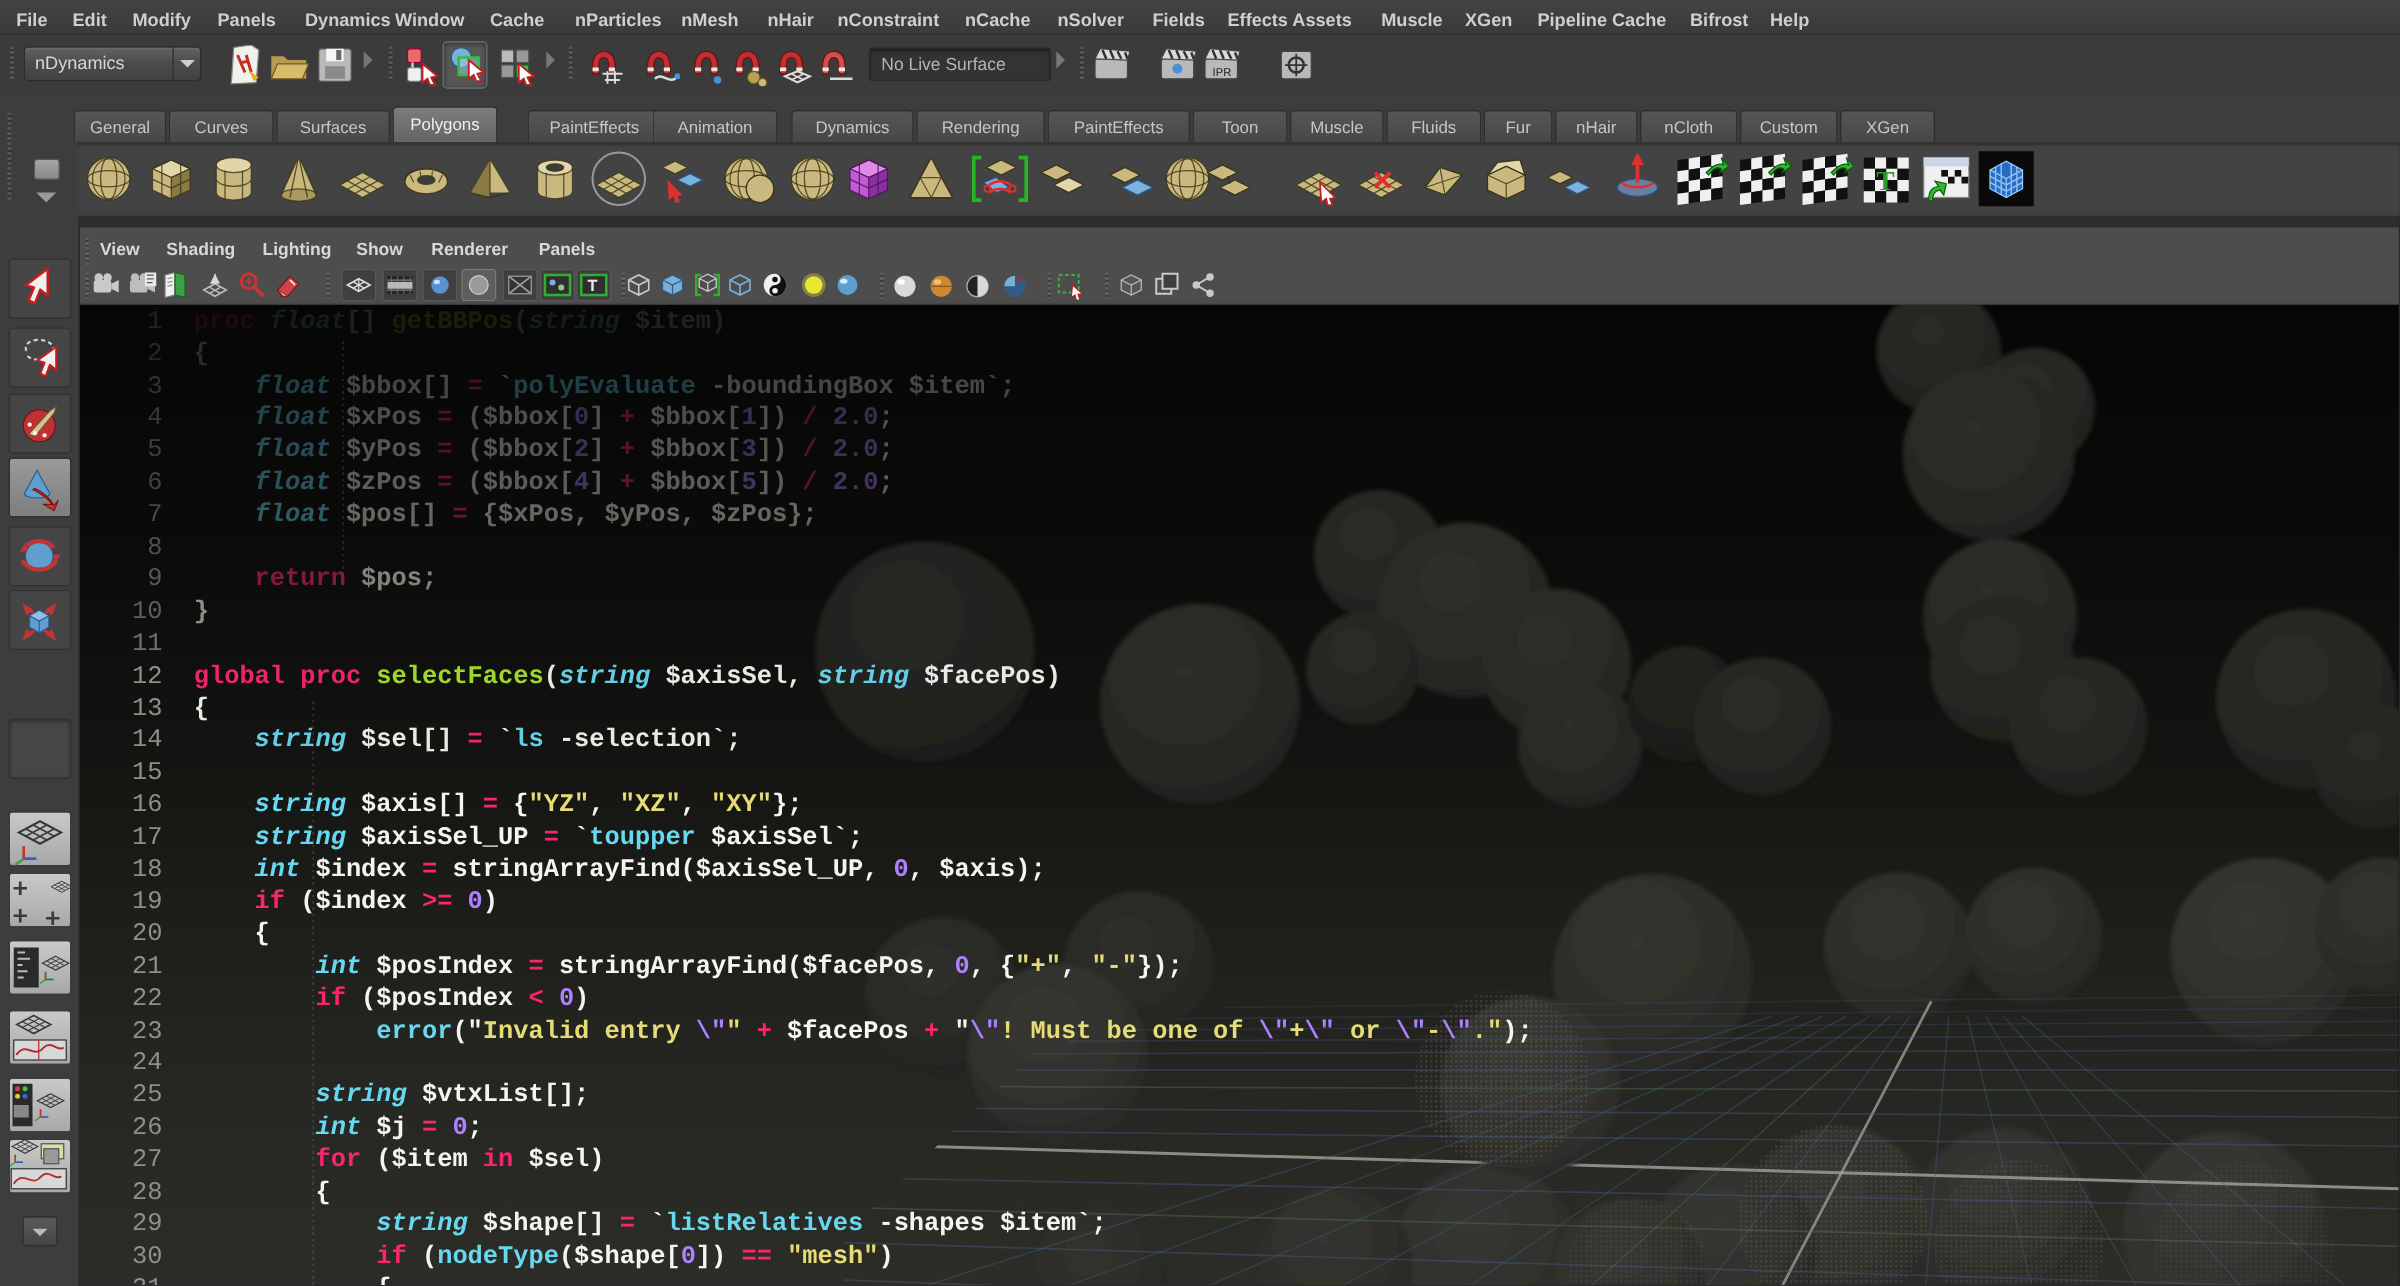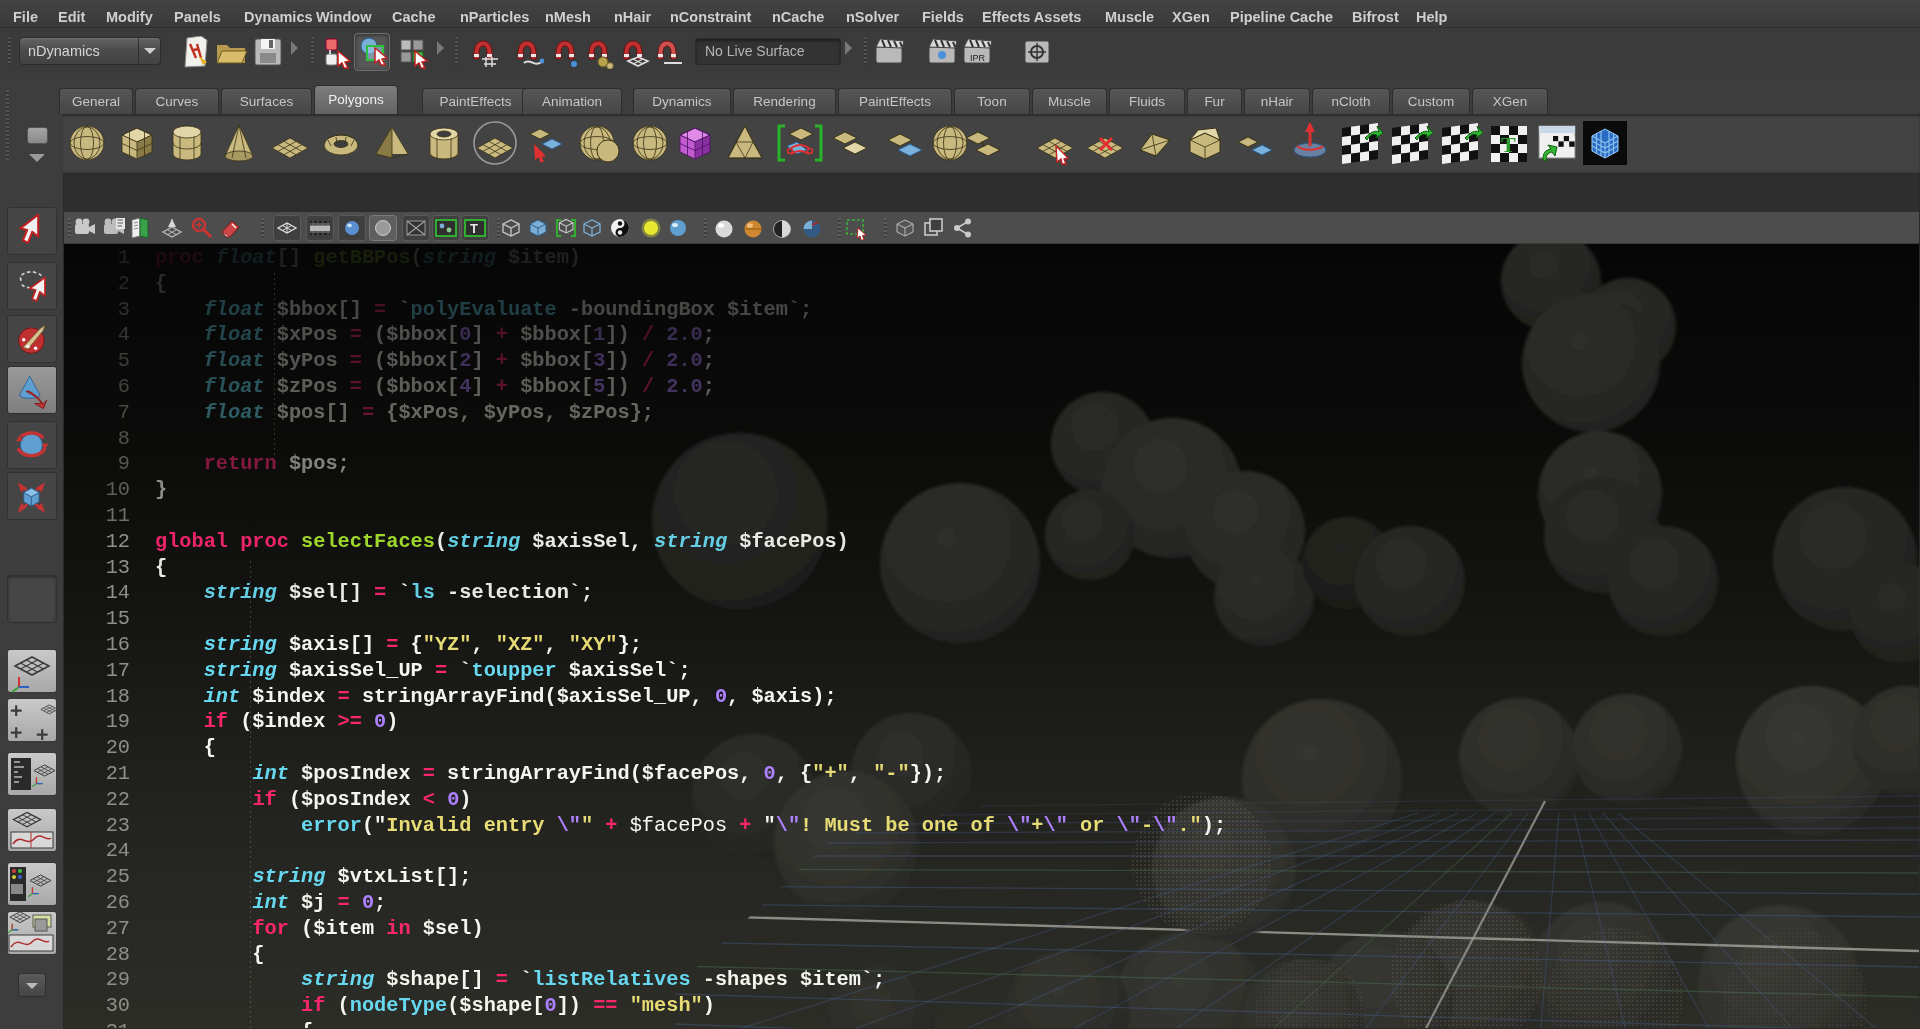--- a/index.html
+++ b/index.html
@@ -65,21 +65,21 @@
 .cl { height:25.8px; }
 .ln { display:inline-block; width:66px; text-align:right; color:#8f8f8a; font-weight:normal; }
 .ct { color:#f5f5ef; padding-left:25px; }
 .ct i { font-style:normal; }
 i.k { color:#67d8ef; font-style:italic;text-align:center; }
 i.b { color:#67d8ef; }
 i.p { color:#f9266d; }
 i.y { color:#e6db74; }
 i.n { color:#ae81ff; }
 i.f { color:#a6e22e; }
-i.wb { color:#f8f8f2; font-weight:normal; }
+i.wb { color:#f8f8f2; font-weight:bold; }
 #indent-guide { position:absolute; left:186px; top:317px; width:1px; height:467px;
   background:repeating-linear-gradient(rgba(140,140,130,.35) 0 2px, transparent 2px 5px); }
 </style></head>
 <body>
 <div id="root">
 
 <div id="menubar">
 <span style="left:13px">File</span>
 <span style="left:58px">Edit</span>
 <span style="left:106px">Modify</span>
@@ -916,20 +916,29 @@
 <line x1="1476" y1="792" x2="1495" y2="569" stroke="#46608c" stroke-opacity="0.35" stroke-width="1.2"></line>
 <line x1="1563" y1="792" x2="1510" y2="569" stroke="#46608c" stroke-opacity="0.35" stroke-width="1.2"></line>
 <line x1="1649" y1="792" x2="1525" y2="569" stroke="#46608c" stroke-opacity="0.35" stroke-width="1.2"></line>
 <line x1="1735" y1="792" x2="1539" y2="569" stroke="#46608c" stroke-opacity="0.35" stroke-width="1.2"></line>
 <line x1="1821" y1="792" x2="1554" y2="569" stroke="#46608c" stroke-opacity="0.35" stroke-width="1.2"></line>
 </g>
 </svg>
 <div id="code"><div class="cl"><span class="ln" style="opacity:0.2">1</span><span class="ct" style="opacity:0.1"><i class="p">proc </i><i class="k">float</i>[] <i class="f">getBBPos</i>(<i class="k">string</i> $item)</span></div><div class="cl"><span class="ln" style="opacity:0.24">2</span><span class="ct" style="opacity:0.15">{</span></div><div class="cl"><span class="ln" style="opacity:0.3">3</span><span class="ct" style="opacity:0.26">    <i class="k">float</i> $bbox[] <i class="p">=</i> `<i class="b">polyEvaluate</i> -boundingBox $item`;</span></div><div class="cl"><span class="ln" style="opacity:0.34">4</span><span class="ct" style="opacity:0.29">    <i class="k">float</i> $xPos <i class="p">=</i> ($bbox[<i class="n">0</i>] <i class="p">+</i> $bbox[<i class="n">1</i>]) <i class="p">/</i> <i class="n">2.0</i>;</span></div><div class="cl"><span class="ln" style="opacity:0.38">5</span><span class="ct" style="opacity:0.32">    <i class="k">float</i> $yPos <i class="p">=</i> ($bbox[<i class="n">2</i>] <i class="p">+</i> $bbox[<i class="n">3</i>]) <i class="p">/</i> <i class="n">2.0</i>;</span></div><div class="cl"><span class="ln" style="opacity:0.42">6</span><span class="ct" style="opacity:0.35">    <i class="k">float</i> $zPos <i class="p">=</i> ($bbox[<i class="n">4</i>] <i class="p">+</i> $bbox[<i class="n">5</i>]) <i class="p">/</i> <i class="n">2.0</i>;</span></div><div class="cl"><span class="ln" style="opacity:0.47">7</span><span class="ct" style="opacity:0.39">    <i class="k">float</i> $pos[] <i class="p">=</i> {$xPos, $yPos, $zPos};</span></div><div class="cl"><span class="ln" style="opacity:0.52">8</span><span class="ct" style="opacity:0.42">&nbsp;</span></div><div class="cl"><span class="ln" style="opacity:0.57">9</span><span class="ct" style="opacity:0.5">    <i class="p">return</i> $pos;</span></div><div class="cl"><span class="ln" style="opacity:0.62">10</span><span class="ct" style="opacity:0.55">}</span></div><div class="cl"><span class="ln" style="opacity:0.75">11</span><span class="ct" style="opacity:0.7">&nbsp;</span></div><div class="cl"><span class="ln" style="opacity:1.0">12</span><span class="ct" style="opacity:0.95"><i class="p">global proc </i><i class="f">selectFaces</i>(<i class="k">string</i> $axisSel, <i class="k">string</i> $facePos)</span></div><div class="cl"><span class="ln" style="opacity:1.0">13</span><span class="ct" style="opacity:0.95">{</span></div><div class="cl"><span class="ln" style="opacity:1.0">14</span><span class="ct" style="opacity:0.95">    <i class="k">string</i> $sel[] <i class="p">=</i> `<i class="b">ls</i> -selection`;</span></div><div class="cl"><span class="ln" style="opacity:1.0">15</span><span class="ct" style="opacity:1.0">&nbsp;</span></div><div class="cl"><span class="ln" style="opacity:1.0">16</span><span class="ct" style="opacity:1.0">    <i class="k">string</i> $axis[] <i class="p">=</i> {<i class="y">"YZ"</i>, <i class="y">"XZ"</i>, <i class="y">"XY"</i>};</span></div><div class="cl"><span class="ln" style="opacity:1.0">17</span><span class="ct" style="opacity:1.0">    <i class="k">string</i> $axisSel_UP <i class="p">=</i> `<i class="b">toupper</i> $axisSel`;</span></div><div class="cl"><span class="ln" style="opacity:1.0">18</span><span class="ct" style="opacity:1.0">    <i class="k">int</i> $index <i class="p">=</i> stringArrayFind($axisSel_UP, <i class="n">0</i>, $axis);</span></div><div class="cl"><span class="ln" style="opacity:1.0">19</span><span class="ct" style="opacity:1.0">    <i class="p">if</i> ($index <i class="p">&gt;=</i> <i class="n">0</i>)</span></div><div class="cl"><span class="ln" style="opacity:1.0">20</span><span class="ct" style="opacity:1.0">    {</span></div><div class="cl"><span class="ln" style="opacity:1.0">21</span><span class="ct" style="opacity:1.0">        <i class="k">int</i> $posIndex <i class="p">=</i> stringArrayFind($facePos, <i class="n">0</i>, {<i class="y">"+"</i>, <i class="y">"-"</i>});</span></div><div class="cl"><span class="ln" style="opacity:1.0">22</span><span class="ct" style="opacity:1.0">        <i class="p">if</i> ($posIndex <i class="p">&lt;</i> <i class="n">0</i>)</span></div><div class="cl"><span class="ln" style="opacity:1.0">23</span><span class="ct" style="opacity:1.0">            <i class="b">error</i>("<i class="y">Invalid entry </i><i class="n">\"</i><i class="y">"</i> <i class="p">+</i> <i class="wb">$facePos</i> <i class="p">+</i> "<i class="n">\"</i><i class="y">! Must be one of </i><i class="n">\"</i><i class="y">+</i><i class="n">\"</i><i class="y"> or </i><i class="n">\"</i><i class="y">-</i><i class="n">\"</i><i class="y">.</i><i class="y">"</i>);</span></div><div class="cl"><span class="ln" style="opacity:1.0">24</span><span class="ct" style="opacity:1.0">&nbsp;</span></div><div class="cl"><span class="ln" style="opacity:1.0">25</span><span class="ct" style="opacity:1.0">        <i class="k">string</i> $vtxList[];</span></div><div class="cl"><span class="ln" style="opacity:1.0">26</span><span class="ct" style="opacity:1.0">        <i class="k">int</i> $j <i class="p">=</i> <i class="n">0</i>;</span></div><div class="cl"><span class="ln" style="opacity:1.0">27</span><span class="ct" style="opacity:1.0">        <i class="p">for</i> ($item <i class="p">in</i> $sel)</span></div><div class="cl"><span class="ln" style="opacity:1.0">28</span><span class="ct" style="opacity:1.0">        {</span></div><div class="cl"><span class="ln" style="opacity:1.0">29</span><span class="ct" style="opacity:1.0">            <i class="k">string</i> $shape[] <i class="p">=</i> `<i class="b">listRelatives</i> -shapes $item`;</span></div><div class="cl"><span class="ln" style="opacity:1.0">30</span><span class="ct" style="opacity:1.0">            <i class="p">if</i> (<i class="b">nodeType</i>($shape[<i class="n">0</i>]) <i class="p">==</i> <i class="y">"mesh"</i>)</span></div><div class="cl"><span class="ln" style="opacity:1.0">31</span><span class="ct" style="opacity:1.0">            {</span></div></div>
 <div id="indent-guide"></div><div style="position:absolute;left:210px;top:29px;width:1px;height:185px;background:repeating-linear-gradient(rgba(130,130,120,.3) 0 2px, transparent 2px 5px)"></div>
 </div>
+<div id="vpmenu">
+<div style="position:absolute;left:4px;top:8px;width:3px;height:22px;background:repeating-linear-gradient(#5e5e5e 0 2px,#3e3e3e 2px 4px);border-radius:2px"></div>
+<span style="left:16px">View</span>
+<span style="left:69px">Shading</span>
+<span style="left:146px">Lighting</span>
+<span style="left:221px">Show</span>
+<span style="left:281px">Renderer</span>
+<span style="left:367px">Panels</span>
+</div>
 <div id="vpicons">
 <div style="position:absolute;left:4px;top:6px;width:3px;height:21px;background:repeating-linear-gradient(#5e5e5e 0 2px,#3e3e3e 2px 4px);border-radius:2px"></div>
 <div style="position:absolute;left:9px;top:4px;width:24px;height:24px;"><svg width="24" height="24" viewBox="0 0 24 24">
             <rect x="2" y="8" width="14" height="10" rx="2" fill="#c9c9c9"></rect>
             <path d="M16 11 L22 8 L22 18 L16 15 Z" fill="#c9c9c9"></path>
             <circle cx="6" cy="6" r="3.4" fill="#c9c9c9"></circle>
             <circle cx="13" cy="6" r="3.4" fill="#c9c9c9"></circle>
           </svg></div>
 <div style="position:absolute;left:38px;top:4px;width:24px;height:24px;"><svg width="24" height="24" viewBox="0 0 24 24">
             <rect x="2" y="8" width="14" height="10" rx="2" fill="#bdbdbd"></rect>

